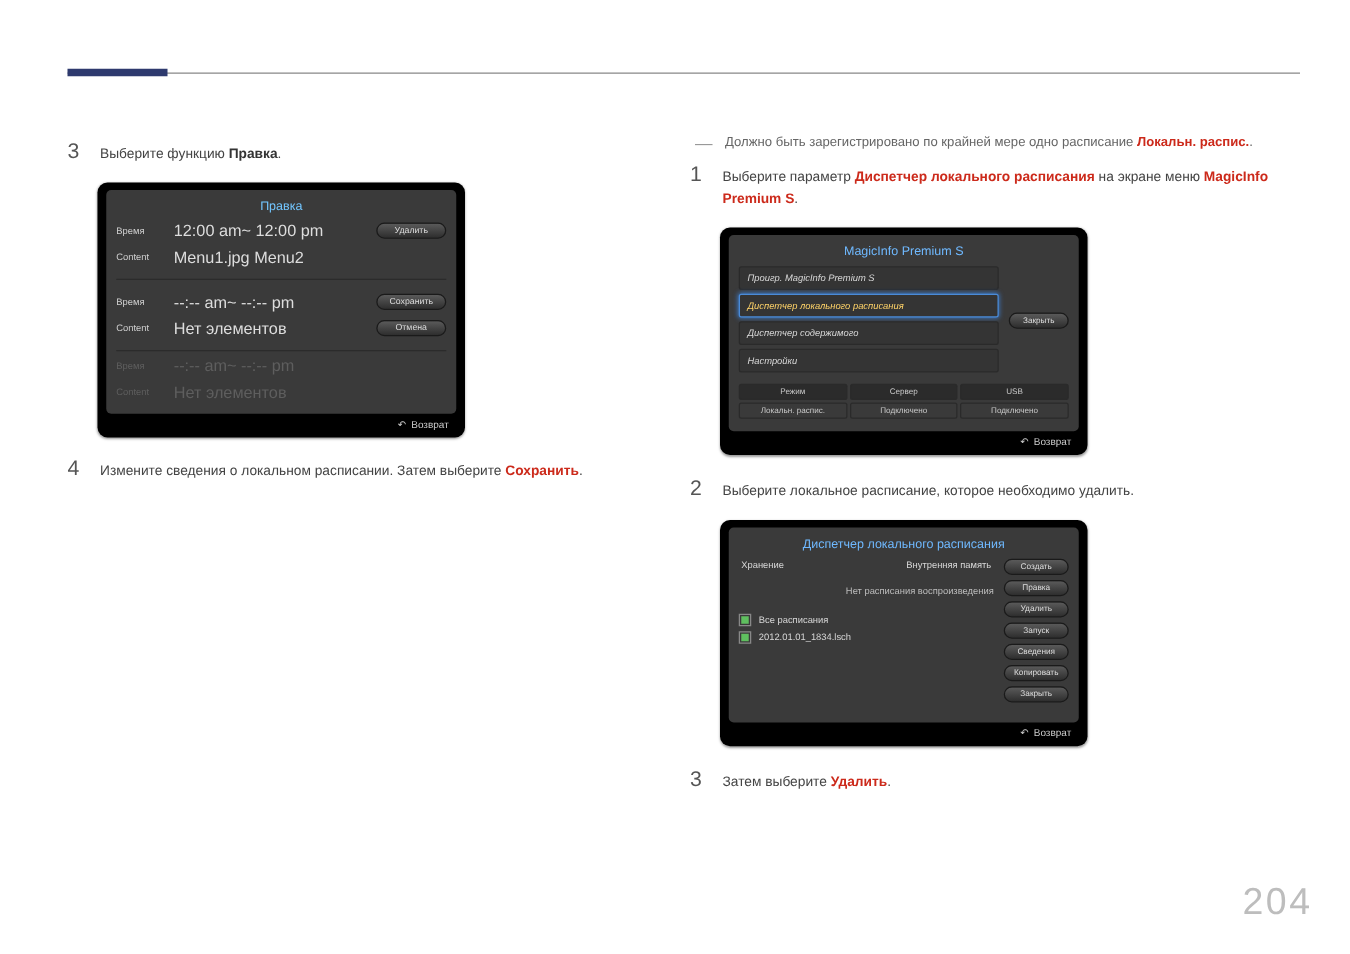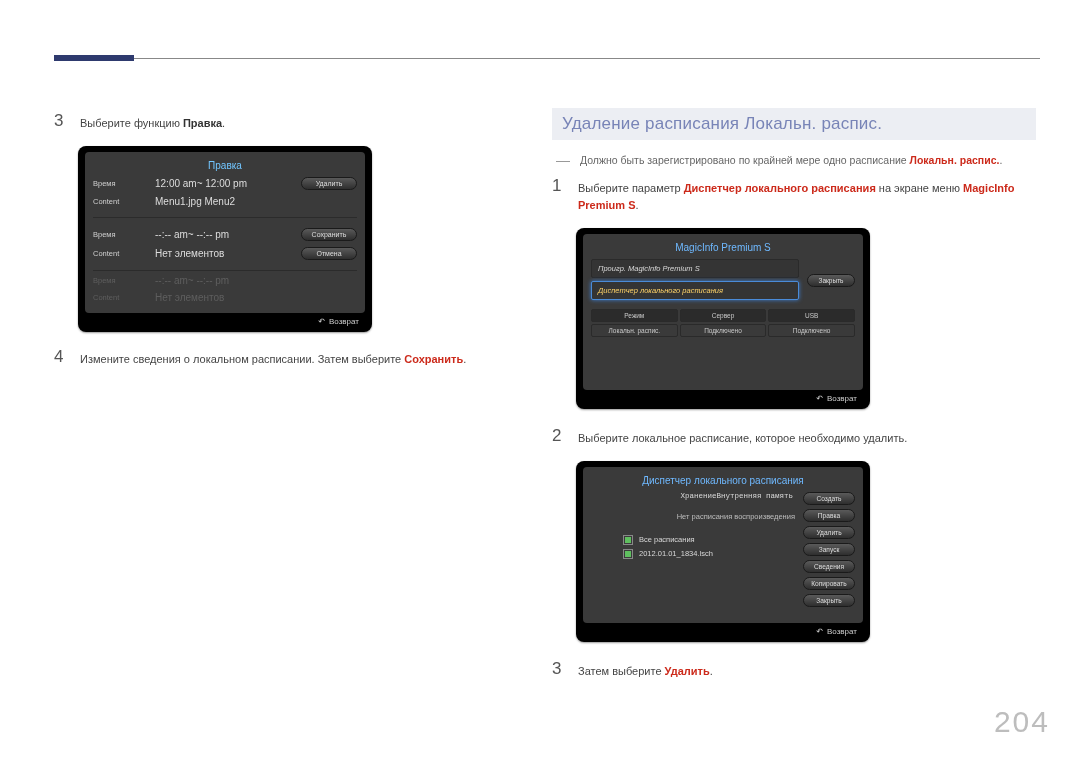--- a/index.html
+++ b/index.html
@@ -61,41 +61,41 @@
   }
   .tv-inner { background: #3a3a3a; border-radius: 4px; padding: 6px 8px 10px; position: relative; min-height: 140px; }
   .tv-title { text-align: center; font-size: 10px; color: #72c6ff; padding: 2px 0 6px; }
   .tv-title-alt { color: #6fb9ff; }
   .tv-return { text-align: right; padding: 4px 6px 0; font-size: 8px; color: #ccc; }
   .tv-return::before { content: "\21B6"; margin-right: 4px; }
 
   
   .prv-grid { display: grid; grid-template-columns: 46px 1fr 56px; row-gap: 6px; align-items: center; }
   .prv-lbl { color: #cfcfcf; font-size: 7.5px; }
-  .prv-val { color: #ddd; font-size: 10px; margin-left: 16px; }
+  .prv-val { color: #ddd; font-size: 13px; }
   .faded .prv-lbl, .faded .prv-val { color: #5e5e5e; }
   .prv-btn { background: linear-gradient(#5a5a5a,#2e2e2e); border: 1px solid #1a1a1a; border-radius: 10px; text-align: center; font-size: 7px; padding: 2px 0; color: #ddd; }
   .prv-sep { grid-column: 1/4; height: 1px; background: #2b2b2b; margin: 4px 0; }
 
   
   .mi-wrap { display: flex; gap: 8px; }
   .mi-list { flex: 1; }
   .mi-item { font-size: 7.5px; padding: 4px 6px; border: 1px solid #2a2a2a; border-radius: 2px; margin-bottom: 3px; background: #343434; font-style: italic; }
   .mi-item.sel { border: 1px solid #4a8bd8; box-shadow: 0 0 4px #3d7ed1; color: #ffd368; }
   .mi-side { width: 48px; display: flex; flex-direction: column; justify-content: center; }
   .mi-tbl { display: grid; grid-template-columns: 1fr 1fr 1fr; gap: 2px; margin-top: 6px; }
   .mi-cell { border: 1px solid #2a2a2a; font-size: 6.5px; text-align: center; padding: 2px 0; color: #c9c9c9; border-radius: 2px; }
   .mi-cell.hd { background: #2b2b2b; }
 
   
-  .ds-top { font-size: 7.5px; display: flex; justify-content: flex-end; padding: 0 2px 6px; font-family: Liberation Mono, monospace; }
+  .ds-top { font-size: 7.5px; display: flex; justify-content: space-between; padding: 0 2px 6px; }
   .ds-wrap { display: flex; gap: 8px; }
   .ds-main { flex: 1; }
   .ds-msg { text-align: right; color: #bdbdbd; font-size: 7.5px; padding: 6px 0 12px; }
-  .ds-row { display: flex; align-items: center; gap: 6px; font-size: 7.5px; padding: 2px 0; margin-left: 32px; }
+  .ds-row { display: flex; align-items: center; gap: 6px; font-size: 7.5px; padding: 2px 0; }
   .ds-chk { width: 8px; height: 8px; border: 1px solid #888; display: inline-block; position: relative; }
   .ds-chk.on::after { content: ""; position: absolute; inset: 1px; background: #5fbf5f; }
   .ds-side { width: 52px; display: flex; flex-direction: column; gap: 4px; }
   .ds-sbtn { background: linear-gradient(#5a5a5a,#2e2e2e); border: 1px solid #1a1a1a; border-radius: 9px; font-size: 6.6px; text-align: center; padding: 2px 0; color: #ddd; }
 </style>
 </head>
 <body>
 
 <div class="hr-top"></div>
 <div class="blue-seg"></div>
@@ -141,21 +141,20 @@
 
   <div class="step">
     <div class="step-num">4</div>
     <div class="step-body">
       <span>Измените сведения о локальном расписании. Затем выберите </span><span class="r">Сохранить</span><span>.</span>
     </div>
   </div>
 </div>
 
 <div class="col-right">
-  <div class="section-title">Удаление расписания Локальн. распис.</div>
   <div class="note-row">
     <span class="note-dash">―</span>
     <span>
       <span>Должно быть зарегистрировано по крайней мере одно расписание </span><span class="r">Локальн. распис.</span><span>.</span>
     </span>
   </div>
 
   <div class="step">
     <div class="step-num">1</div>
     <div class="step-body">
@@ -163,20 +162,22 @@
     </div>
   </div>
 
   <div class="tv" style="margin:0 0 18px 24px">
     <div class="tv-inner">
       <div class="tv-title tv-title-alt">MagicInfo Premium S</div>
       <div class="mi-wrap">
         <div class="mi-list">
           <div class="mi-item">Проигр. MagicInfo Premium S</div>
           <div class="mi-item sel">Диспетчер локального расписания</div>
+          <div class="mi-item">Диспетчер содержимого</div>
+          <div class="mi-item">Настройки</div>
         </div>
         <div class="mi-side">
           <div class="prv-btn" style="font-size:6.5px">Закрыть</div>
         </div>
       </div>
       <div class="mi-tbl">
         <div class="mi-cell hd">Режим</div>
         <div class="mi-cell hd">Сервер</div>
         <div class="mi-cell hd">USB</div>
         <div class="mi-cell">Локальн. распис.</div>

